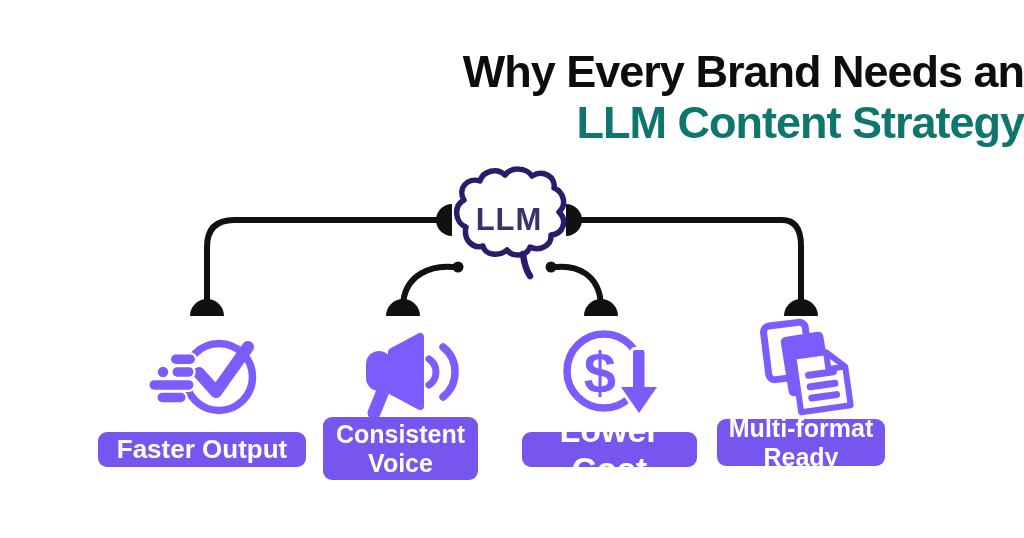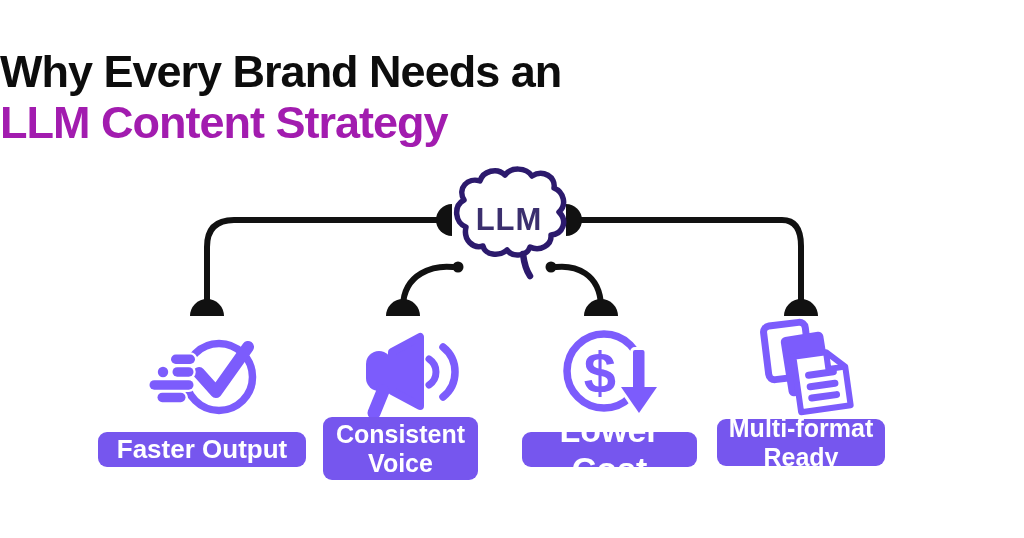--- a/index.html
+++ b/index.html
@@ -2,24 +2,24 @@
 <html><head>
 <meta charset="utf-8">
 <style>
   html,body{margin:0;padding:0;background:#ffffff;}
   .canvas{
     position:relative;width:1024px;height:538px;background:#ffffff;
     font-family:"Liberation Sans",sans-serif;overflow:hidden;
   }
   .title{
     position:absolute;top:46px;left:0;width:100%;
-    text-align:left;font-weight:bold;font-size:45px;line-height:51px;
+    text-align:right;font-weight:bold;font-size:45px;line-height:51px;
     letter-spacing:-1px;color:#0d0d0d;
   }
-  .title .line2{color:#a21caf;}
+  .title .line2{color:#0f766e;}
   .diagram-svg{position:absolute;left:0;top:0;width:1024px;height:538px;}
   .pill{
     position:absolute;background:#7656ee;color:#ffffff;font-weight:bold;
     display:flex;align-items:center;justify-content:center;text-align:center;
     border-radius:9px;
   }
   .pill-1{left:98px;top:432px;width:208px;height:35px;font-size:26px;}
   .pill-2{left:323px;top:417px;width:155px;height:63px;font-size:25px;line-height:29px;}
   .pill-3{left:522px;top:432px;width:175px;height:35px;font-size:34px;}
   .pill-4{left:717px;top:419px;width:168px;height:47px;font-size:25px;line-height:29px;}

